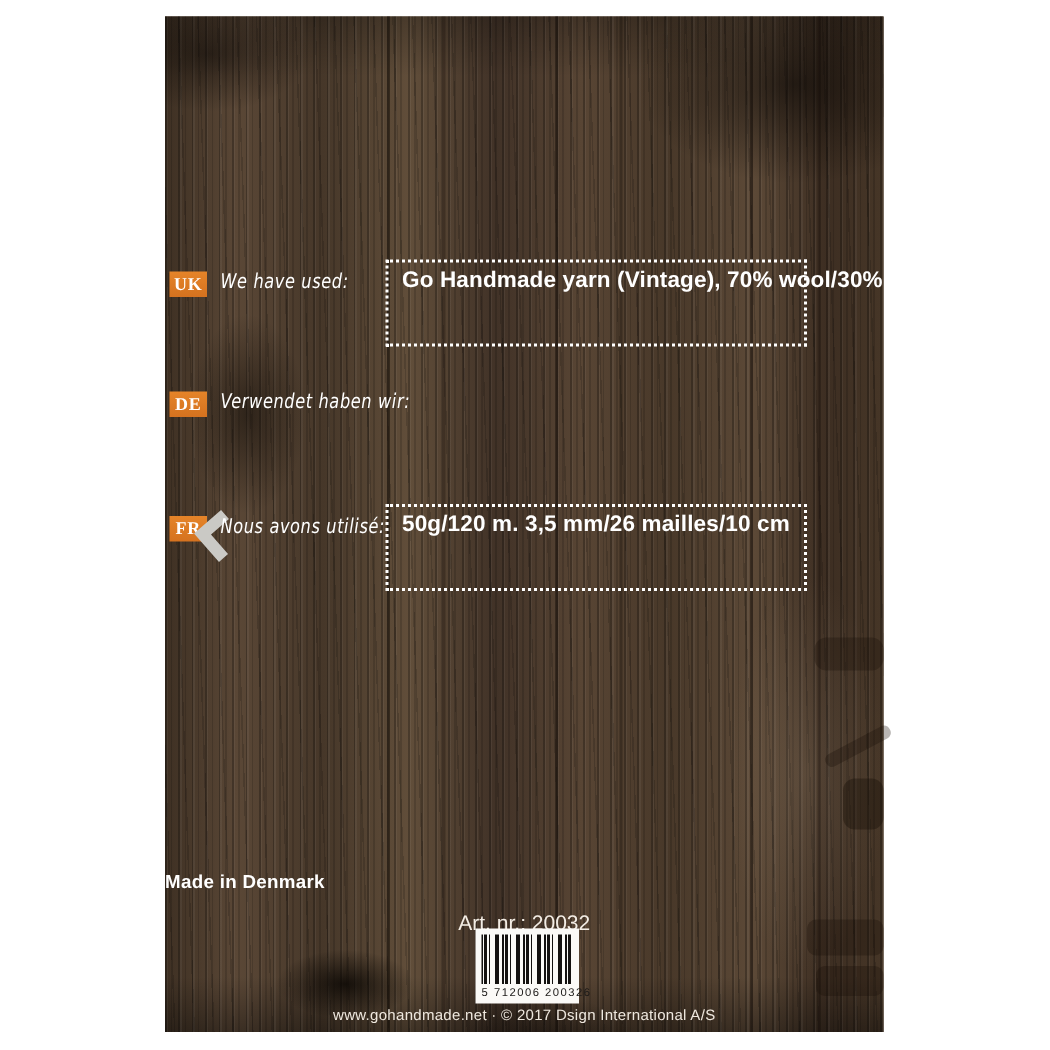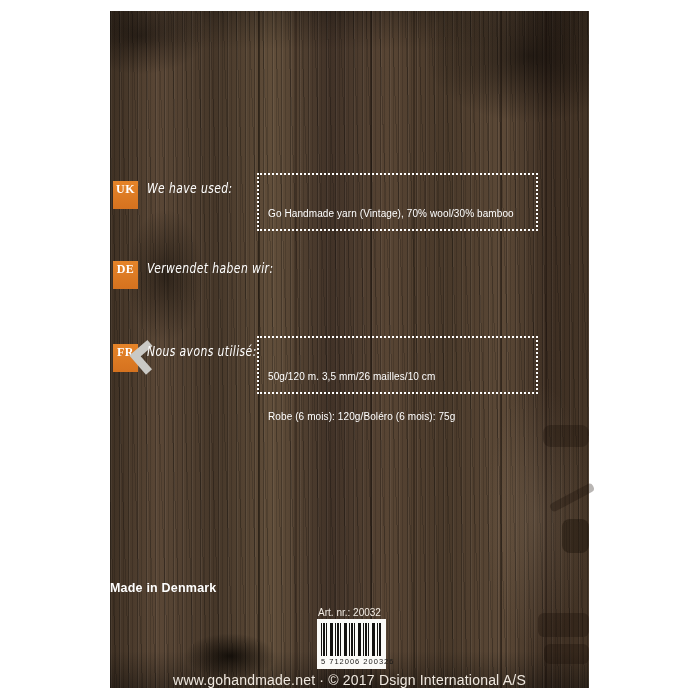--- a/index.html
+++ b/index.html
@@ -21,67 +21,67 @@
       repeating-linear-gradient(90deg, rgba(0,0,0,.25) 0 1px, rgba(255,255,255,.05) 1px 2px, rgba(0,0,0,0) 2px 4px, rgba(0,0,0,.15) 4px 5px, rgba(0,0,0,0) 5px 9px),
       repeating-linear-gradient(88deg, rgba(0,0,0,0) 0 6px, rgba(0,0,0,.16) 6px 7px, rgba(0,0,0,0) 7px 13px),
       linear-gradient(180deg, rgba(0,0,0,.25) 0, rgba(0,0,0,0) 40px, rgba(0,0,0,0) 640px, rgba(0,0,0,.35) 677px),
       linear-gradient(90deg, #3e3023 0%, #5a4736 10%, #463729 22%, #614e3a 34%, #413227 46%, #584534 58%, #483829 70%, #5c4937 82%, #3d2e22 92%, #463627 100%);
   }
   .seam{position:absolute;top:0;width:2px;height:100%;background:rgba(20,13,8,.65);}
   .watermark{position:absolute;background:rgba(22,13,6,.30);}
   
   .section{position:absolute;left:0;width:479px;height:62px;}
   .badge{
-    position:absolute;left:3px;top:8px;width:25px;height:28px;
+    position:absolute;left:3px;top:8px;width:25px;height:17px;
     background:linear-gradient(180deg,#e58429,#d5721f);
     color:#fff;font-family:"Liberation Serif", serif;font-weight:bold;
     font-size:12px;text-align:center;line-height:17px;letter-spacing:.5px;
   }
   .heading{
     position:absolute;left:37px;top:7px;color:#fff;
     font-family:"DejaVu Sans", sans-serif;font-style:italic;
     font-size:13.5px;white-space:nowrap;
     transform:scaleX(.8);transform-origin:left center;letter-spacing:.5px;
   }
   .info-box{
     position:absolute;left:147px;top:0;width:281px;height:58px;
     border:2px dotted #ffffff;box-sizing:border-box;
     padding:6px 0 0 9px;
   }
   .info-line{
-    color:#ffffff;font-size:10px;font-weight:normal;line-height:12.8px;
-    white-space:nowrap;letter-spacing:.1px;margin-top:27px;
+    color:#ffffff;font-size:15px;font-weight:bold;line-height:12.8px;
+    white-space:nowrap;letter-spacing:.1px;
   }
   .chevron{position:absolute;left:19px;top:3px;}
   
   .made-in{
     position:absolute;left:0;top:570px;width:100%;text-align:left;
     color:#fff;font-weight:bold;font-size:12.5px;letter-spacing:.2px;
   }
   .art-nr{
     position:absolute;left:0;top:596px;width:100%;text-align:center;
-    color:#f3ede5;font-size:10px;
+    color:#f3ede5;font-size:14px;
   }
   .barcode{
     position:absolute;left:207px;top:608px;width:69px;height:50px;
     background:#fbfaf7;box-sizing:border-box;padding:4px 4px 2px 4px;
   }
   .bars{
     width:61px;height:33px;
     background:repeating-linear-gradient(90deg,
       #141210 0 1px, #fbfaf7 1px 2px, #141210 2px 4px, #fbfaf7 4px 5px,
       #141210 5px 6px, #fbfaf7 6px 9px, #141210 9px 12px, #fbfaf7 12px 14px);
   }
   .digits{
     width:61px;text-align:right;color:#1c1a18;font-size:7.5px;
     letter-spacing:1px;margin-top:1px;white-space:nowrap;
   }
   .credits{
     position:absolute;left:0;top:661px;width:100%;text-align:center;
-    color:#efe8df;font-size:14px;letter-spacing:.2px;
+    color:#efe8df;font-size:10px;letter-spacing:.2px;
   }
 </style>
 </head>
 <body>
 
 <div class="page">
 
   <div class="seam" style="left:148px;opacity:.8"></div>
   <div class="seam" style="left:185px;opacity:.5"></div>
   <div class="seam" style="left:260px;opacity:.7"></div>
@@ -109,21 +109,20 @@
   </div>
 
   <div class="section" style="top:325px;">
     <div class="badge">FR</div>
     <svg class="chevron" width="26" height="36" viewBox="0 0 26 36">
       <polyline points="21,4 6,17 20,33" fill="none" stroke="#cac9c5" stroke-width="8" stroke-linecap="butt" stroke-linejoin="miter"></polyline>
     </svg>
     <div class="heading">Nous avons utilisé:</div>
     <div class="info-box">
       <div class="info-line">50g/120 m. 3,5 mm/26 mailles/10 cm</div>
-      <div class="info-line">Robe (6 mois): 120g/Boléro (6 mois): 75g</div>
     </div>
   </div>
 
   <div class="made-in">Made in Denmark</div>
   <div class="art-nr">Art. nr.: 20032</div>
   <div class="barcode">
     <div class="bars"></div>
     <div class="digits">5 712006 200326</div>
   </div>
   <div class="credits">www.gohandmade.net · © 2017 Dsign International A/S</div>

